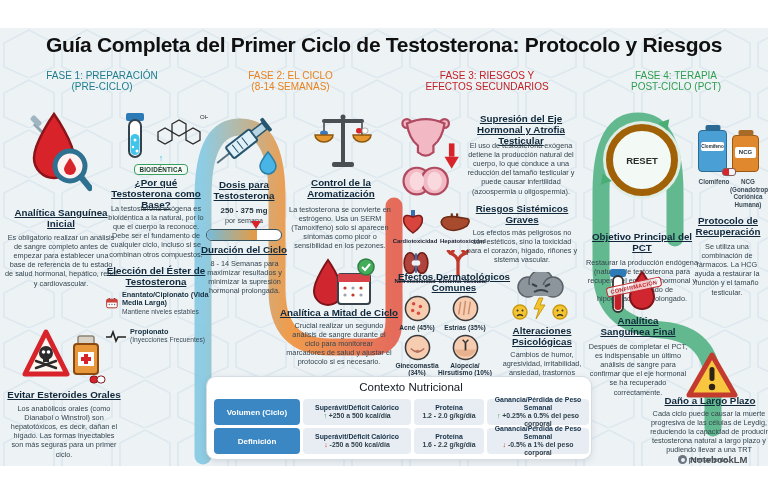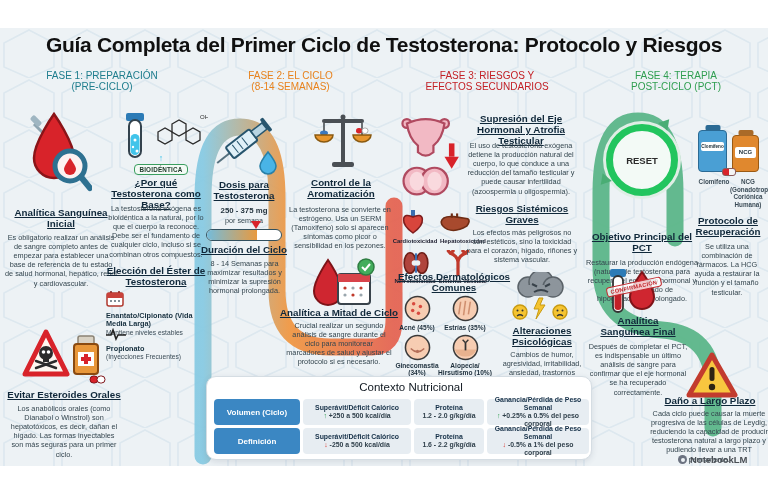--- a/index.html
+++ b/index.html
@@ -15,29 +15,29 @@
   .sm{font-size:6.3px;color:#3c4c57;line-height:1.2;margin:0;}
   .dose{font-size:7.8px;font-weight:700;color:#24343e;margin:0;}
   .freq{font-size:7.2px;color:#35464f;margin:0;}
   svg{display:block}
   
   .bio-wrap{display:flex;flex-direction:column;align-items:center;gap:1px;}
   .bio-arrow{color:#41c4ea;font-size:9px;font-weight:800;line-height:1;}
   .bio-tag{border:1.5px solid #3a9e5f;border-radius:4px;background:#f3faf5;font-size:6.3px;
            font-weight:800;padding:1px 4px;color:#203a2c;letter-spacing:.2px;}
   
-  .opt{display:flex;gap:4px;align-items:flex-start;text-align:left;flex-direction:column;}
+  .opt{display:flex;gap:4px;align-items:center;text-align:left;}
   .opt-name{font-size:7.3px;font-weight:800;color:#17303f;line-height:1.15;margin:0;}
   .opt-note{font-size:6.7px;color:#3c4c57;line-height:1.15;margin:0;}
   
   .bar{position:absolute;width:74px;height:10px;border:1.5px solid #32505e;border-radius:6px;background:#fff;overflow:hidden;}
   .bar-fill{position:absolute;left:0;top:0;height:100%;width:68%;background:linear-gradient(90deg,#74bcdb,#e89a40);}
   .bar-marker{position:absolute;width:0;height:0;border-left:5px solid transparent;border-right:5px solid transparent;border-top:8px solid #d8232a;}
   
-  .reset-ring{width:58px;height:58px;border:7px solid #22c55e;border-radius:50%;background:#f3faf6;
+  .reset-ring{width:58px;height:58px;border:7px solid #a16207;border-radius:50%;background:#f3faf6;
     display:flex;align-items:center;justify-content:center;font-weight:800;font-size:9.5px;color:#2c2c2c;
     box-shadow:0 0 0 3px #dfeee5;}
   .reset-arrow{position:absolute;width:0;height:0;border-left:6px solid transparent;border-right:6px solid transparent;border-bottom:10px solid #49ad74;}
   
   .bottle{position:absolute;border-radius:4px;}
   .b-blue{width:27px;height:40px;background:#4a9fd4;border:1.5px solid #2b6a94;}
   .b-org{width:25px;height:35px;background:#e0882e;border:1.5px solid #9a5a14;}
   .cap{position:absolute;top:-6px;left:50%;transform:translateX(-50%);width:15px;height:6px;border-radius:2px;}
   .cap-blue{background:#2b6a94}.cap-org{background:#a96a28}
   .blabel{position:absolute;left:2px;right:2px;top:11px;background:#fff;border-radius:2px;

